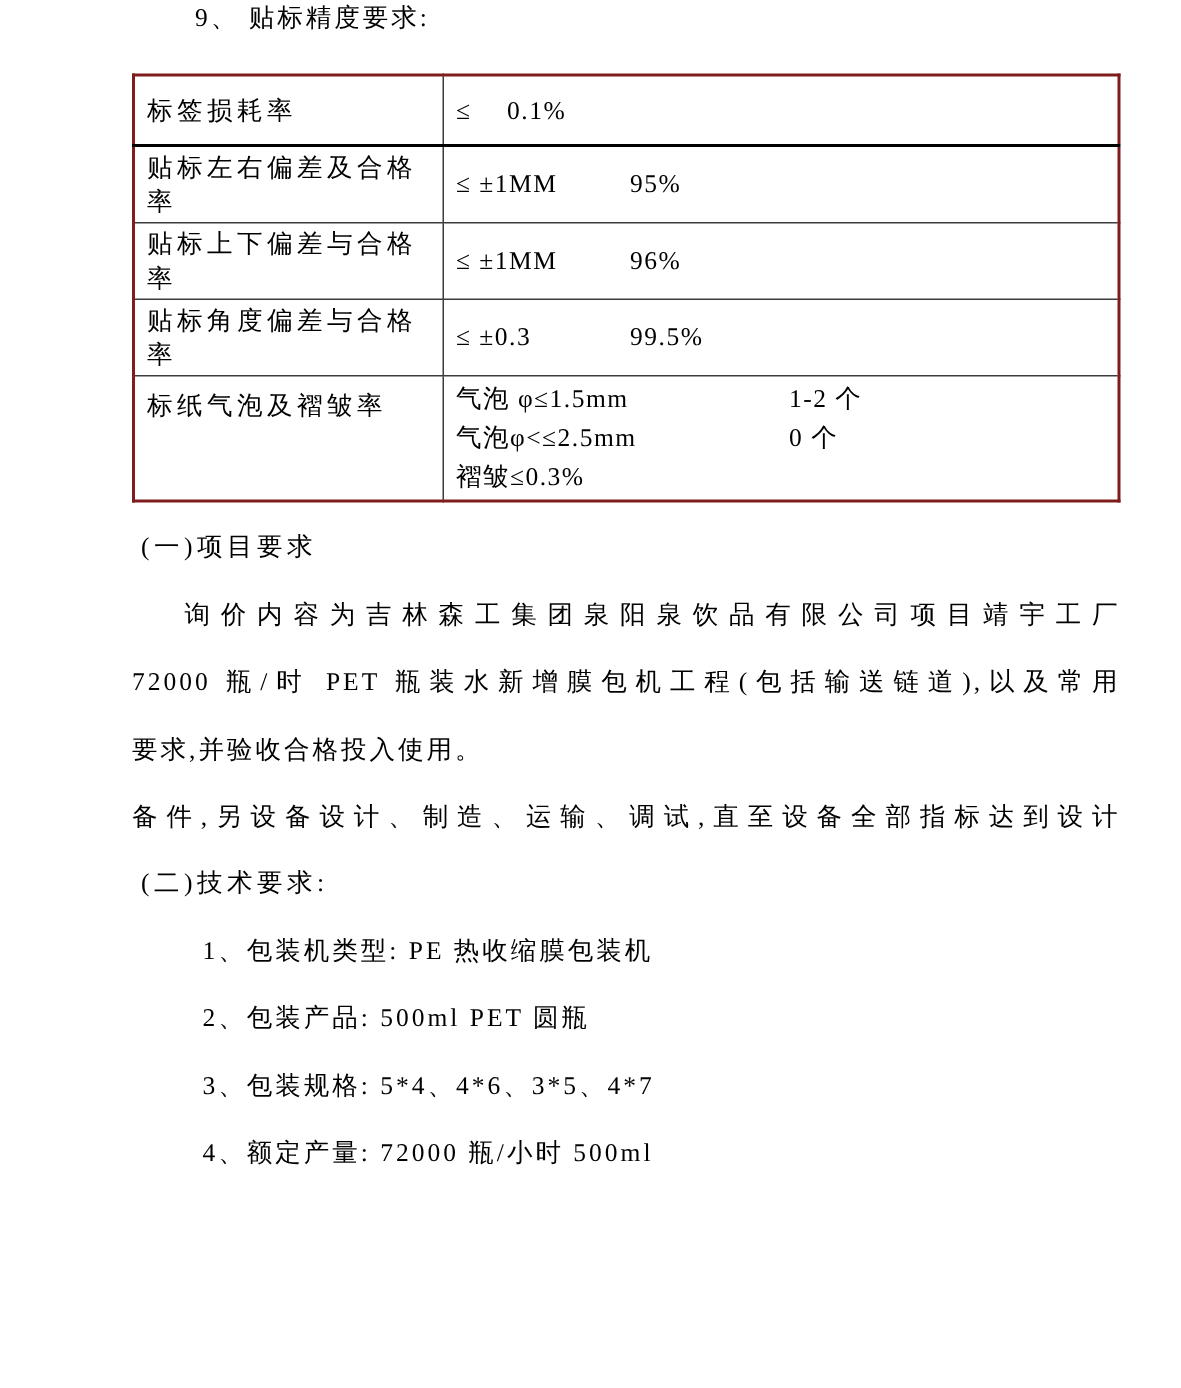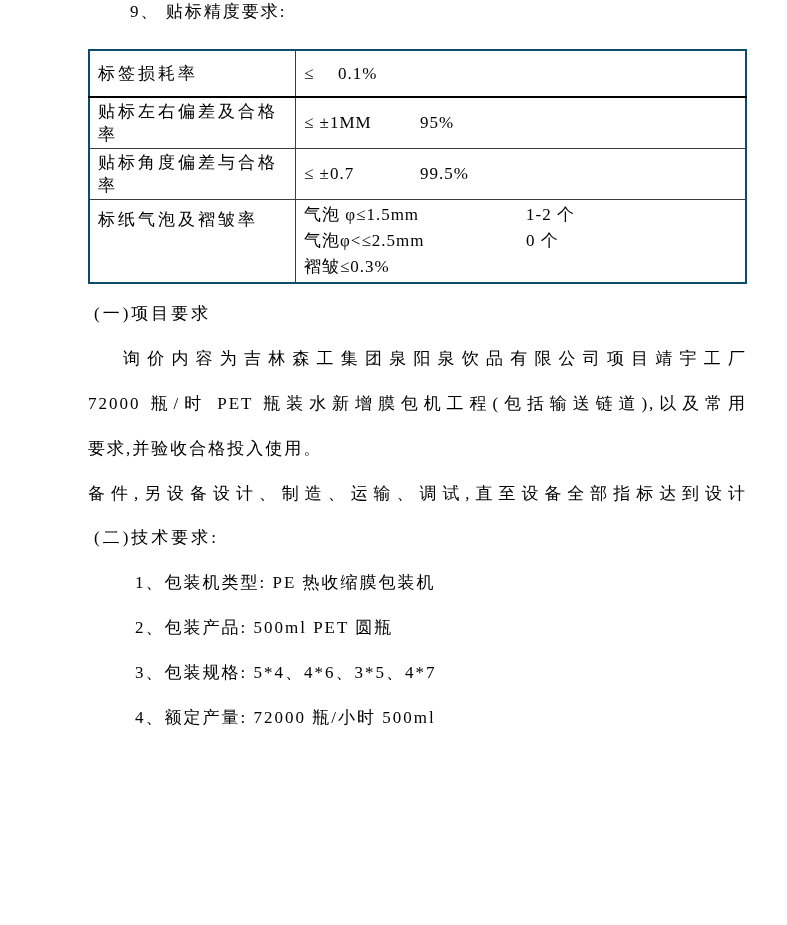--- a/index.html
+++ b/index.html
@@ -15,21 +15,21 @@
   }
   .h9{
     margin:0 0 26px 42px;
     font-size:17px;
     letter-spacing:2px;
   }
   table.spec{
     border-collapse:collapse;
     width:659px;
     table-layout:fixed;
-    border:2px solid #0c4a6e;
+    border:2px solid #7f1d1d;
   }
   table.spec td{
     border:1px solid #3c3c3c;
     vertical-align:middle;
     font-size:17px;
     padding:2px 8px;
   }
   table.spec tr.r0 td{border-bottom:2px solid #000;}
   td.lbl{width:189px;letter-spacing:3px;}
   td.val{letter-spacing:1px;}
@@ -88,24 +88,33 @@
     <tr style="height:44px;">
       <td class="lbl">贴标左右偏差及合格率</td>
       <td class="val">
         <div class="vl">
           <span class="a a-md">≤ ±1MM</span>
           <span class="b">95%</span>
         </div>
       </td>
     </tr>
     <tr style="height:44px;">
+      <td class="lbl">贴标上下偏差与合格率</td>
+      <td class="val">
+        <div class="vl">
+          <span class="a a-md">≤ ±1MM</span>
+          <span class="b">96%</span>
+        </div>
+      </td>
+    </tr>
+    <tr style="height:44px;">
       <td class="lbl">贴标角度偏差与合格率</td>
       <td class="val">
         <div class="vl">
-          <span class="a a-md">≤ ±0.7</span>
+          <span class="a a-md">≤ ±0.3</span>
           <span class="b">99.5%</span>
         </div>
       </td>
     </tr>
     <tr style="height:78px;">
       <td class="lbl" style="vertical-align:top;padding-top:8px;">标纸气泡及褶皱率</td>
       <td class="val">
         <div class="vl">
           <span class="a a-lg">气泡 φ≤1.5mm</span>
           <span class="b">1-2 个</span>

